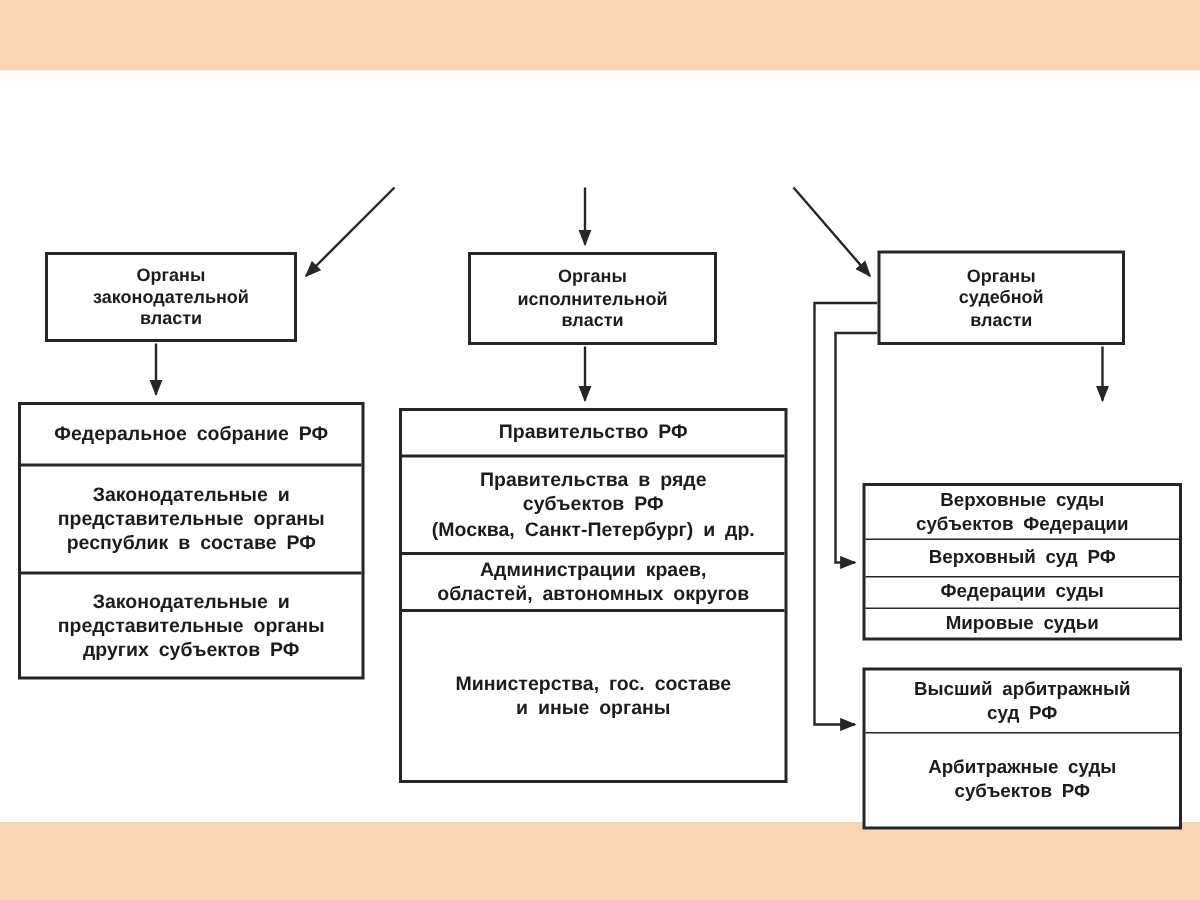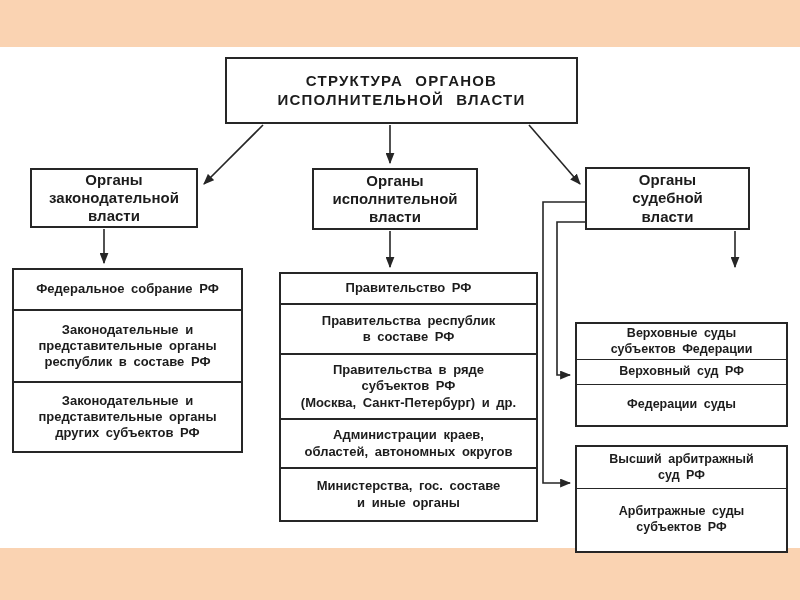--- a/index.html
+++ b/index.html
@@ -7,21 +7,21 @@
   body { font-family:"Liberation Sans", sans-serif; }
   .canvas { position:relative; width:800px; height:600px; background:var(--background,#FAD3B2); overflow:hidden; }
   .content { position:absolute; left:0; top:47px; width:800px; height:501px; background:var(--surface,#FFFFFF); }
   .box {
     position:absolute; border:2px solid var(--line,#262626); background:var(--surface,#fff);
     color:var(--text,#1C1C1C); font-weight:bold; text-align:center;
     display:flex; align-items:center; justify-content:center;
     white-space:pre-line; word-spacing:3px; line-height:1.22;
   }
   .title { font-size:15px; letter-spacing:1.2px; word-spacing:7px; }
-  .hdr { font-size:15px; }
+  .hdr { font-size:12px; }
   .cell { font-size:13px; }
   .stack { position:absolute; border:2px solid var(--line,#262626); background:var(--surface,#fff); display:flex; flex-direction:column; }
   .stack .row {
     display:flex; align-items:center; justify-content:center; text-align:center;
     white-space:pre-line; font-weight:bold; font-size:13px; color:var(--text,#1C1C1C);
     border-bottom:2px solid var(--line,#262626); line-height:1.25; word-spacing:3px; flex:none;
   }
   .stack .row:last-child { border-bottom:none; flex:1; }
   .grp .row { border-bottom-width:1px; font-size:12.5px; }
   svg.connectors { position:absolute; left:0; top:0; width:800px; height:600px; pointer-events:none; }
@@ -43,22 +43,20 @@
     <path class="link" d="M263,125 L204,184" marker-end="url(#arr)"></path>
     <path class="link" d="M390,125 L390,163" marker-end="url(#arr)"></path>
     <path class="link" d="M529,125 L580,184" marker-end="url(#arr)"></path>
     <path class="link" d="M104,229 L104,263" marker-end="url(#arr)"></path>
     <path class="link" d="M390,231 L390,267" marker-end="url(#arr)"></path>
     <path class="link" d="M735,231 L735,267" marker-end="url(#arr)"></path>
     <path class="link" d="M585,222 L557,222 L557,375 L570,375" marker-end="url(#arr)"></path>
     <path class="link" d="M585,202 L543,202 L543,483 L570,483" marker-end="url(#arr)"></path>
   </svg>
 
-  <div class="box title" style="left:225px; top:57px; width:353px; height:67px;">СТРУКТУРА ОРГАНОВ
-ИСПОЛНИТЕЛЬНОЙ ВЛАСТИ</div>
 
   <div class="box hdr" style="left:30px; top:168px; width:168px; height:60px;">Органы
 законодательной
 власти</div>
   <div class="box hdr" style="left:312px; top:168px; width:166px; height:62px;">Органы
 исполнительной
 власти</div>
   <div class="box hdr" style="left:585px; top:167px; width:165px; height:63px;">Органы
 судебной
 власти</div>
@@ -66,39 +64,38 @@
   <div class="stack" style="left:12px; top:268px; width:231px; height:185px;">
     <div class="row" style="height:41px;">Федеральное собрание РФ</div>
     <div class="row" style="height:72px;">Законодательные и
 представительные органы
 республик в составе РФ</div>
     <div class="row">Законодательные и
 представительные органы
 других субъектов РФ</div>
   </div>
 
-  <div class="stack" style="left:279px; top:272px; width:259px; height:250px;">
+  <div class="stack" style="left:266px; top:272px; width:259px; height:250px;">
     <div class="row" style="height:31px;">Правительство РФ</div>
-    <div class="row" style="height:50px;">Правительства республик
-в составе РФ</div>
     <div class="row" style="height:65px;">Правительства в ряде
 субъектов РФ
 (Москва, Санкт-Петербург) и др.</div>
-    <div class="row" style="height:49px;">Администрации краев,
+    <div class="row" style="height:38px;">Администрации краев,
 областей, автономных округов</div>
     <div class="row">Министерства, гос. составе
 и иные органы</div>
   </div>
 
 
   <div class="stack grp" style="left:575px; top:322px; width:213px; height:105px;">
     <div class="row" style="height:36px;">Верховные суды
 субъектов Федерации</div>
     <div class="row" style="height:25px;">Верховный суд РФ</div>
     <div class="row" style="height:21px;">Федерации суды</div>
+    <div class="row">Мировые судьи</div>
   </div>
 
   <div class="stack grp" style="left:575px; top:445px; width:213px; height:108px;">
     <div class="row" style="height:42px;">Высший арбитражный
 суд РФ</div>
     <div class="row">Арбитражные суды
 субъектов РФ</div>
   </div>
 </div>
 

